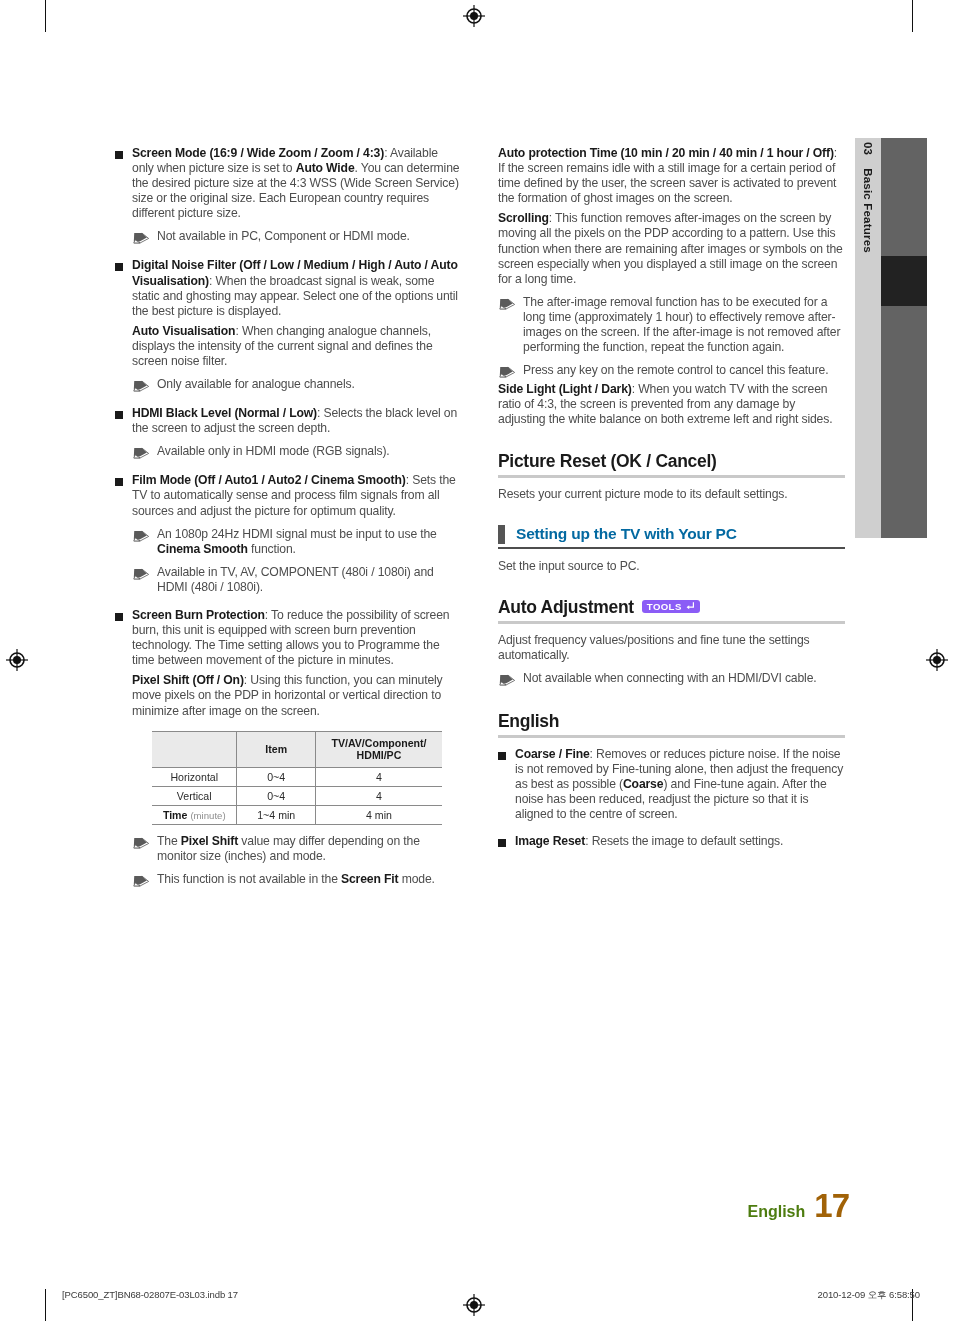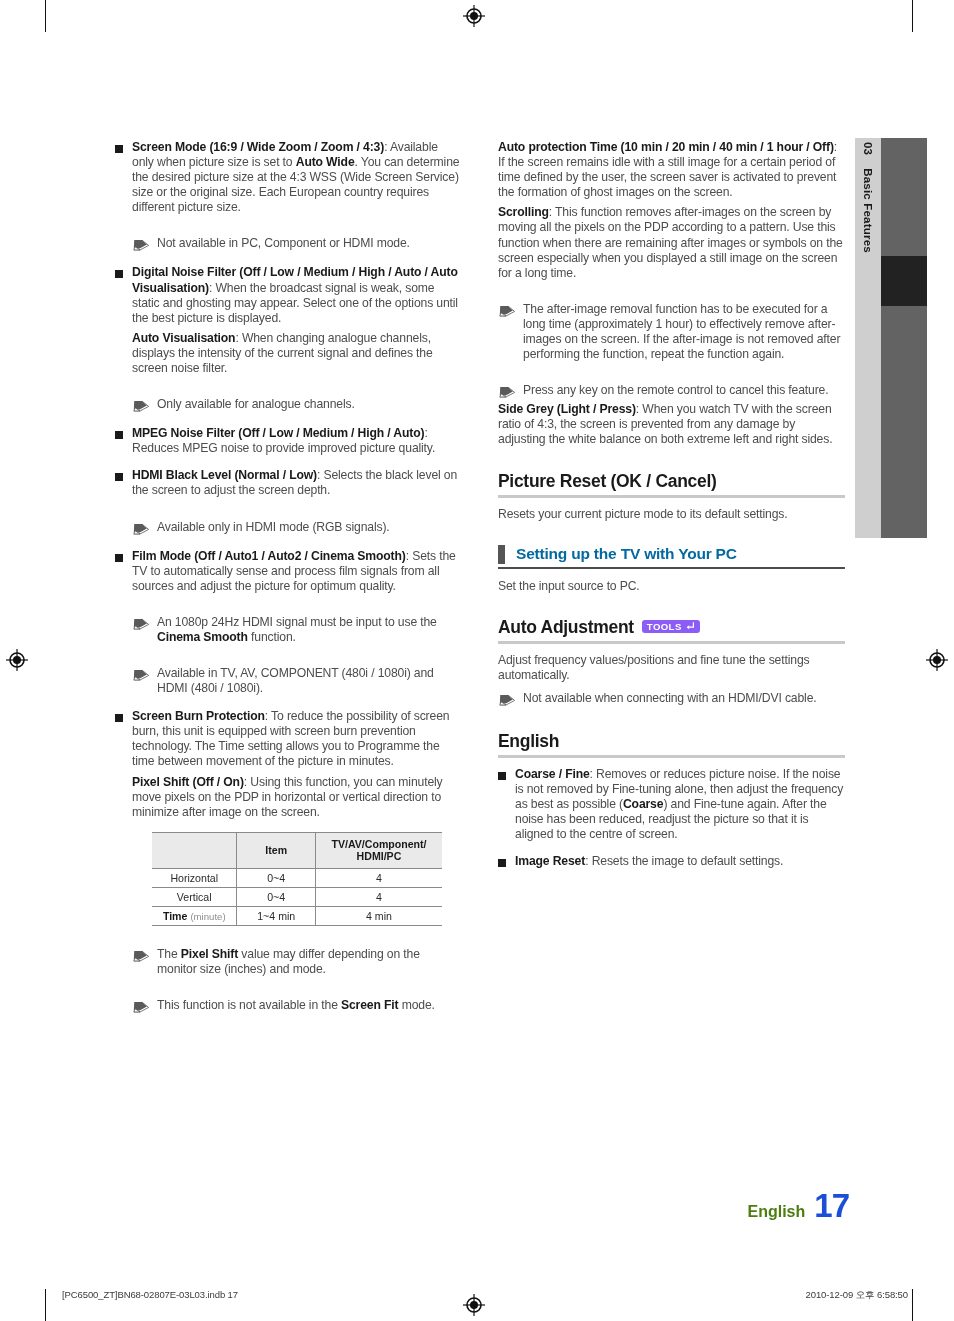--- a/index.html
+++ b/index.html
@@ -30,21 +30,21 @@
   
   .page {
     position: absolute;
     left: 0; top: 0;
     width: 954px; height: 1321px;
   }
 
   .columns {
     position: absolute;
     left: 115px;
-    top: 140px;
+    top: 146px;
     width: 730px;
     display: flex;
     gap: 36px;
   }
   .col {
     width: 347px;
   }
 
   
   .item {
@@ -71,21 +71,21 @@
   p.txt + p.txt { margin-top: 5px; }
   b, .b {
     color: #1a1a1a;
     font-weight: bold;
   }
 
   
   .note {
     display: flex;
     align-items: flex-start;
-    margin: 21px 0 3px 0;
+    margin: 8px 0 3px 0;
   }
   .note .pencil {
     flex: 0 0 auto;
     width: 18px;
     height: 14px;
     margin-top: 2px;
     margin-right: 7px;
   }
   .note .note-txt {
     flex: 1 1 auto;
@@ -248,42 +248,42 @@
     gap: 9px;
   }
   .pagenum .lang {
     font-size: 16px;
     color: #4d7c0f;
     font-weight: bold;
   }
   .pagenum .num {
     font-size: 33px;
     font-weight: bold;
-    color: #1d4ed8;
+    color: #a16207;
     letter-spacing: -1px;
   }
 
   
   .footer {
     position: absolute;
     left: 0; right: 0;
     bottom: 14px;
     height: 20px;
     font-size: 9.5px;
     color: #3a3a3a;
     font-family: "Liberation Sans", sans-serif;
   }
   .footer .left {
     position: absolute;
     left: 62px; top: 2px;
     letter-spacing: -0.1px;
   }
   .footer .right {
     position: absolute;
-    right: 46px; top: 2px;
+    right: 34px; top: 2px;
     letter-spacing: -0.1px;
   }
 </style>
 </head>
 <body>
 
 <div class="trim trim-v" style="left:45px; top:0;"></div>
 <div class="trim trim-v" style="left:912px; top:0;"></div>
 <div class="trim trim-v" style="left:45px; top:1289px;"></div>
 <div class="trim trim-v" style="left:912px; top:1289px;"></div>
@@ -353,26 +353,20 @@
             <svg class="pencil" viewBox="0 0 20 15">
               <path d="M2.5 2 L11 2 L16.5 7 L8.5 11.5 L2 11.5 Z" fill="#5a5a5a"></path>
               <path d="M11 2 L18.5 8 L9 13 L2 13" fill="none" stroke="#5a5a5a" stroke-width="0.9"></path>
               <path d="M2 13 L3.5 9.5 L9 13 Z" fill="#ffffff" stroke="#5a5a5a" stroke-width="0.9"></path>
             </svg>
             <div class="note-txt">Only available for analogue channels.</div>
           </div>
         </div>
       </div>
 
-      <div class="item">
-        <div class="sqbullet"></div>
-        <div class="item-body">
-          <p class="txt"><b>MPEG Noise Filter (Off / Low / Medium / High / Auto)</b><span>: Reduces MPEG noise to provide improved picture quality.</span></p>
-        </div>
-      </div>
 
       <div class="item">
         <div class="sqbullet"></div>
         <div class="item-body">
           <p class="txt"><b>HDMI Black Level (Normal / Low)</b><span>: Selects the black level on the screen to adjust the screen depth.</span></p>
           <div class="note">
             <svg class="pencil" viewBox="0 0 20 15">
               <path d="M2.5 2 L11 2 L16.5 7 L8.5 11.5 L2 11.5 Z" fill="#5a5a5a"></path>
               <path d="M11 2 L18.5 8 L9 13 L2 13" fill="none" stroke="#5a5a5a" stroke-width="0.9"></path>
               <path d="M2 13 L3.5 9.5 L9 13 Z" fill="#ffffff" stroke="#5a5a5a" stroke-width="0.9"></path>
@@ -477,21 +471,21 @@
       </div>
       <div class="note">
         <svg class="pencil" viewBox="0 0 20 15">
           <path d="M2.5 2 L11 2 L16.5 7 L8.5 11.5 L2 11.5 Z" fill="#5a5a5a"></path>
           <path d="M11 2 L18.5 8 L9 13 L2 13" fill="none" stroke="#5a5a5a" stroke-width="0.9"></path>
           <path d="M2 13 L3.5 9.5 L9 13 Z" fill="#ffffff" stroke="#5a5a5a" stroke-width="0.9"></path>
         </svg>
         <div class="note-txt">Press any key on the remote control to cancel this feature.</div>
       </div>
 
-      <p class="txt"><b>Side Grey (Light / Press)</b><span>: When you watch TV with the screen ratio of 4:3, the screen is prevented from any damage by adjusting the white balance on both extreme left and right sides.</span></p>
+      <p class="txt"><b>Side Light (Light / Dark)</b><span>: When you watch TV with the screen ratio of 4:3, the screen is prevented from any damage by adjusting the white balance on both extreme left and right sides.</span></p>
 
       <div class="gap-lg"></div>
 
       <h2 class="sec">Picture Reset (OK / Cancel)</h2>
       <div class="secrule"></div>
       <p class="txt">Resets your current picture mode to its default settings.</p>
 
       <div class="gap-lg"></div>
 
       <h2 class="sub">

